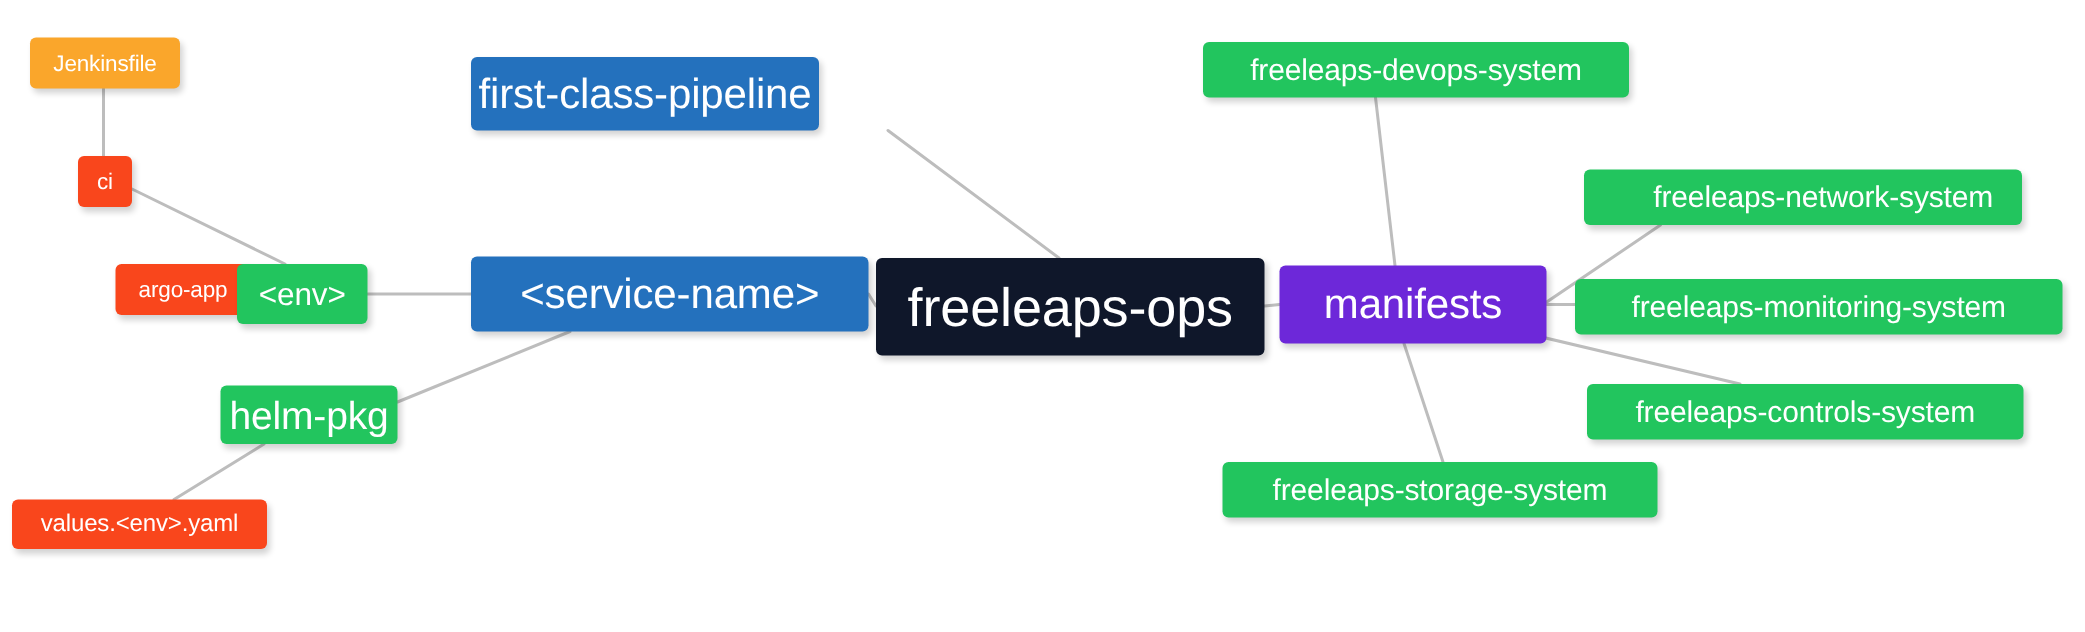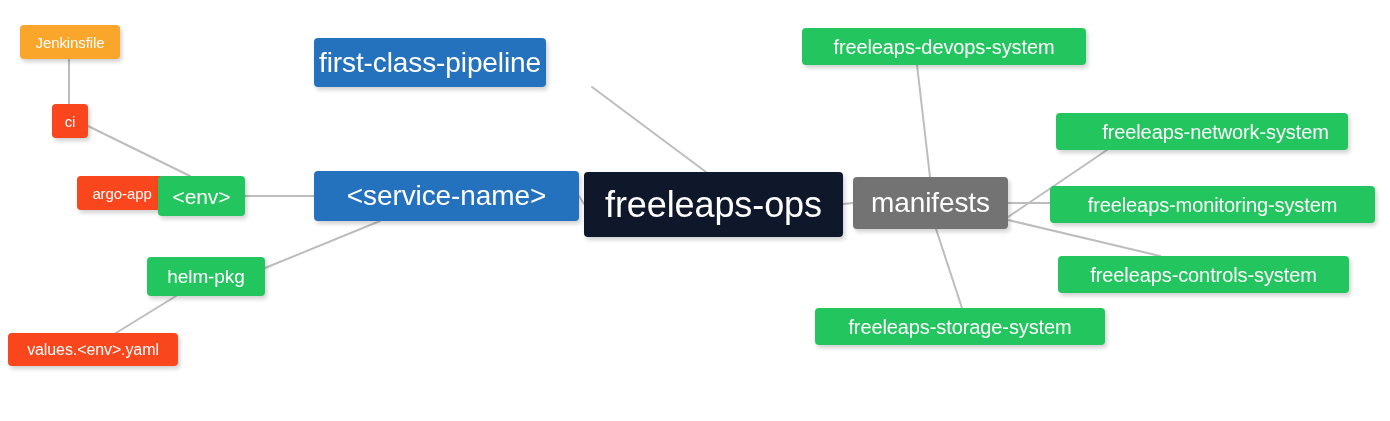--- a/index.html
+++ b/index.html
@@ -66,36 +66,36 @@
     </div>
     <div class="node" style="left: 52px; top: 104px; width: 36px; height: 34px; background: rgb(249, 70, 28); font-size: 15px;">
       <span class="node-label">ci</span>
     </div>
     <div class="node" style="left: 41px; top: 176px; width: 90px; height: 34px; background: rgb(249, 70, 28); font-size: 15px; margin-left: 36px;">
       <span class="node-label">argo-app</span>
     </div>
     <div class="node" style="left: 158px; top: 176px; width: 87px; height: 40px; background: rgb(34, 197, 94); font-size: 21px; text-align: right;">
       <span class="node-label">&lt;env&gt;</span>
     </div>
-    <div class="node" style="left: 147px; top: 257px; width: 118px; height: 39px; background: rgb(34, 197, 94); font-size: 19px;">
+    <div class="node" style="left: 147px; top: 257px; width: 118px; height: 39px; background: rgb(34, 197, 94); font-size: 26px;">
       <span class="node-label">helm-pkg</span>
     </div>
     <div class="node" style="left: 8px; top: 333px; width: 170px; height: 33px; background: rgb(249, 70, 28); font-size: 16px;">
       <span class="node-label">values.&lt;env&gt;.yaml</span>
     </div>
     <div class="node" style="left: 314px; top: 38px; width: 232px; height: 49px; background: rgb(36, 113, 189); font-size: 28px;">
       <span class="node-label">first-class-pipeline</span>
     </div>
     <div class="node" style="left: 314px; top: 171px; width: 265px; height: 50px; background: rgb(36, 113, 189); font-size: 28px; justify-content: center;">
       <span class="node-label">&lt;service-name&gt;</span>
     </div>
     <div class="node" style="left: 584px; top: 172px; width: 259px; height: 65px; background: #0f172a; font-size: 36px;">
       <span class="node-label">freeleaps-ops</span>
     </div>
-    <div class="node" style="left: 853px; top: 177px; width: 155px; height: 52px; background: #737373; font-size: 28px;">
+    <div class="node" style="left: 853px; top: 177px; width: 178px; height: 52px; background: #6d28d9; font-size: 28px;">
       <span class="node-label">manifests</span>
     </div>
     <div class="node" style="left: 802px; top: 28px; width: 284px; height: 37px; background: rgb(34, 197, 94); font-size: 20px;">
       <span class="node-label">freeleaps-devops-system</span>
     </div>
     <div class="node" style="left: 1056px; top: 113px; width: 292px; height: 37px; background: rgb(34, 197, 94); font-size: 20px; padding-left: 27px;">
       <span class="node-label">freeleaps-network-system</span>
     </div>
     <div class="node" style="left: 1050px; top: 186px; width: 325px; height: 37px; background: rgb(34, 197, 94); font-size: 20px;">
       <span class="node-label">freeleaps-monitoring-system</span>

